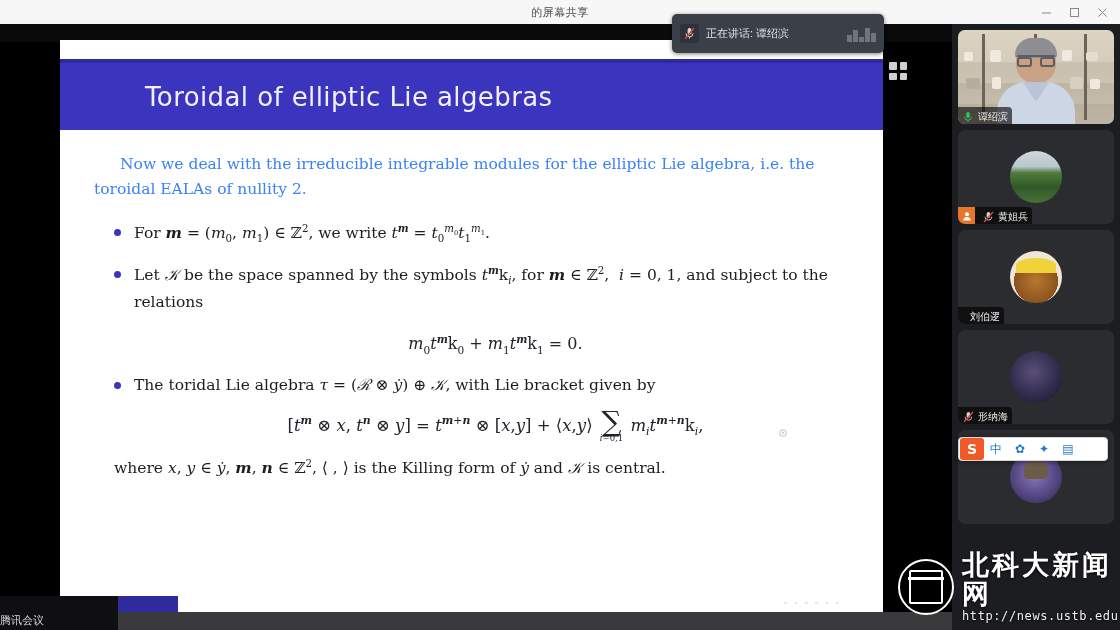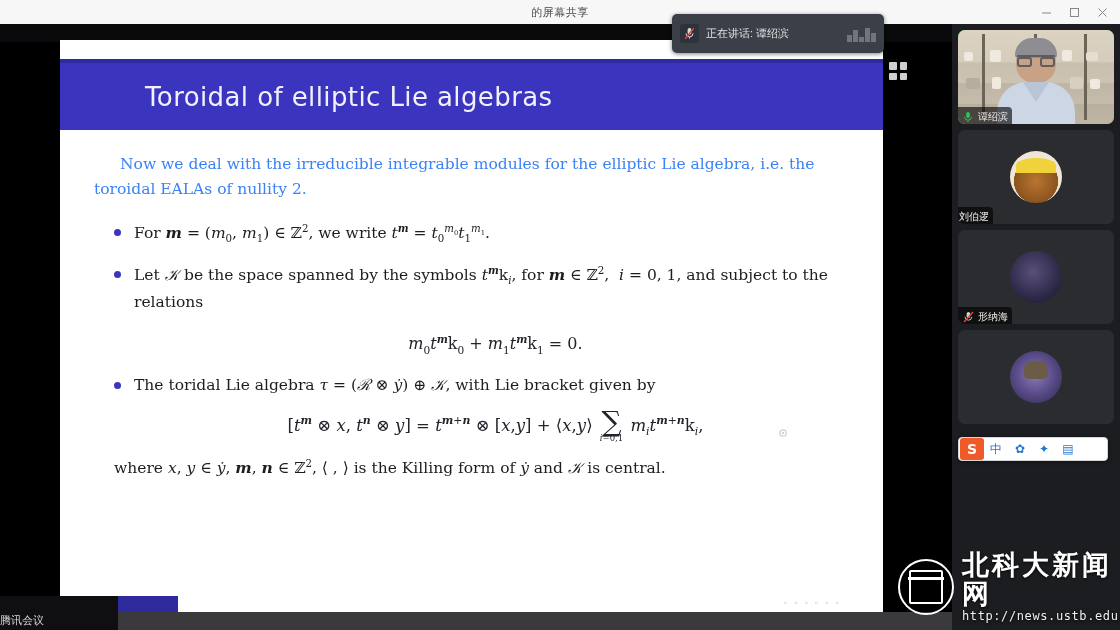--- a/index.html
+++ b/index.html
@@ -441,25 +441,44 @@
             <rect x="3.2" y="1" width="3.6" height="6" rx="1.8" fill="#2fc45a"></rect>
             <path d="M1.6 5.8a3.4 3.4 0 0 0 6.8 0" fill="none" stroke="#2fc45a" stroke-width=".9"></path>
             <line x1="5" y1="9.2" x2="5" y2="11" stroke="#2fc45a" stroke-width=".9"></line>
           </svg>
         </div>
         <span class="nm">谭绍滨</span>
       </div>
     </div>
 
 
+    <div class="tile">
+      <div class="avatar av-land"></div>
+      <div class="namebar">
+        <div class="host-badge">
+          <svg width="10" height="10" viewBox="0 0 10 10">
+            <circle cx="5" cy="3.2" r="2" fill="#fff"></circle>
+            <path d="M1.2 9.4c0-2.2 1.7-3.4 3.8-3.4S8.8 7.2 8.8 9.4z" fill="#fff"></path>
+          </svg>
+        </div>
+        <div class="mic-badge">
+          <svg width="11" height="12" viewBox="0 0 11 12">
+            <rect x="3.6" y="1" width="3.6" height="6" rx="1.8" fill="#cfcfcf"></rect>
+            <path d="M2 5.8a3.4 3.4 0 0 0 6.8 0" fill="none" stroke="#cfcfcf" stroke-width=".9"></path>
+            <line x1="1" y1="11" x2="10" y2="1" stroke="#e0483f" stroke-width="1.3"></line>
+          </svg>
+        </div>
+        <span class="nm">黄姐兵</span>
+      </div>
+    </div>
 
     <div class="tile">
       <div class="avatar av-dog"></div>
       <div class="namebar">
-        <span class="nm" style="margin-left:1px">刘伯逻</span>
+        <span class="nm" style="margin-left:12px">刘伯逻</span>
       </div>
     </div>
 
     <div class="tile">
       <div class="avatar av-night"></div>
       <div class="namebar">
         <div class="mic-badge">
           <svg width="11" height="12" viewBox="0 0 11 12">
             <rect x="3.6" y="1" width="3.6" height="6" rx="1.8" fill="#cfcfcf"></rect>
             <path d="M2 5.8a3.4 3.4 0 0 0 6.8 0" fill="none" stroke="#cfcfcf" stroke-width=".9"></path>

